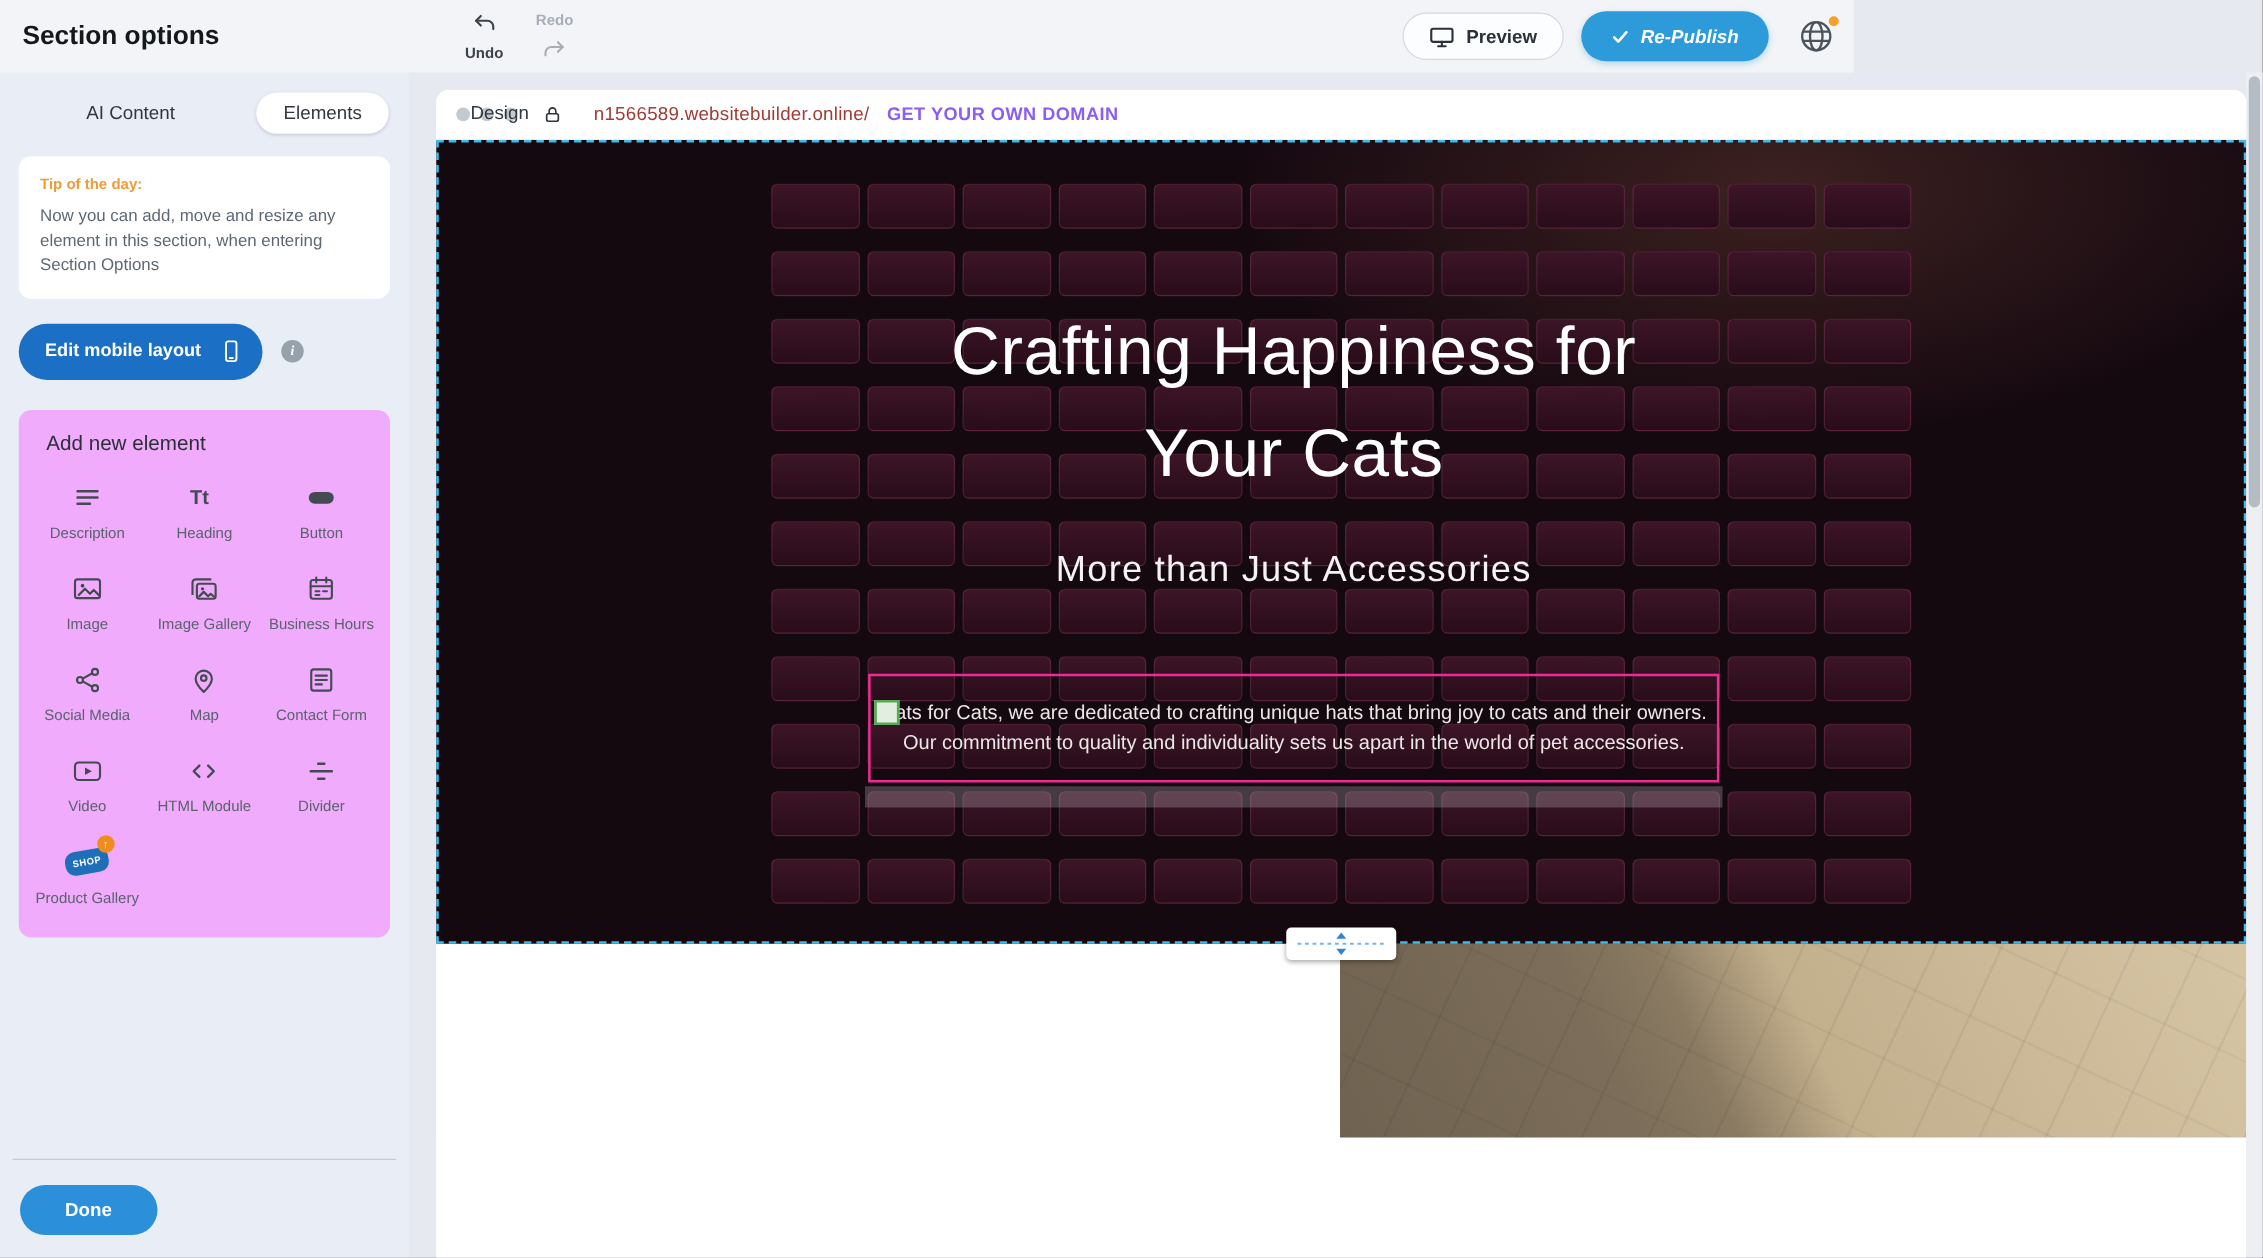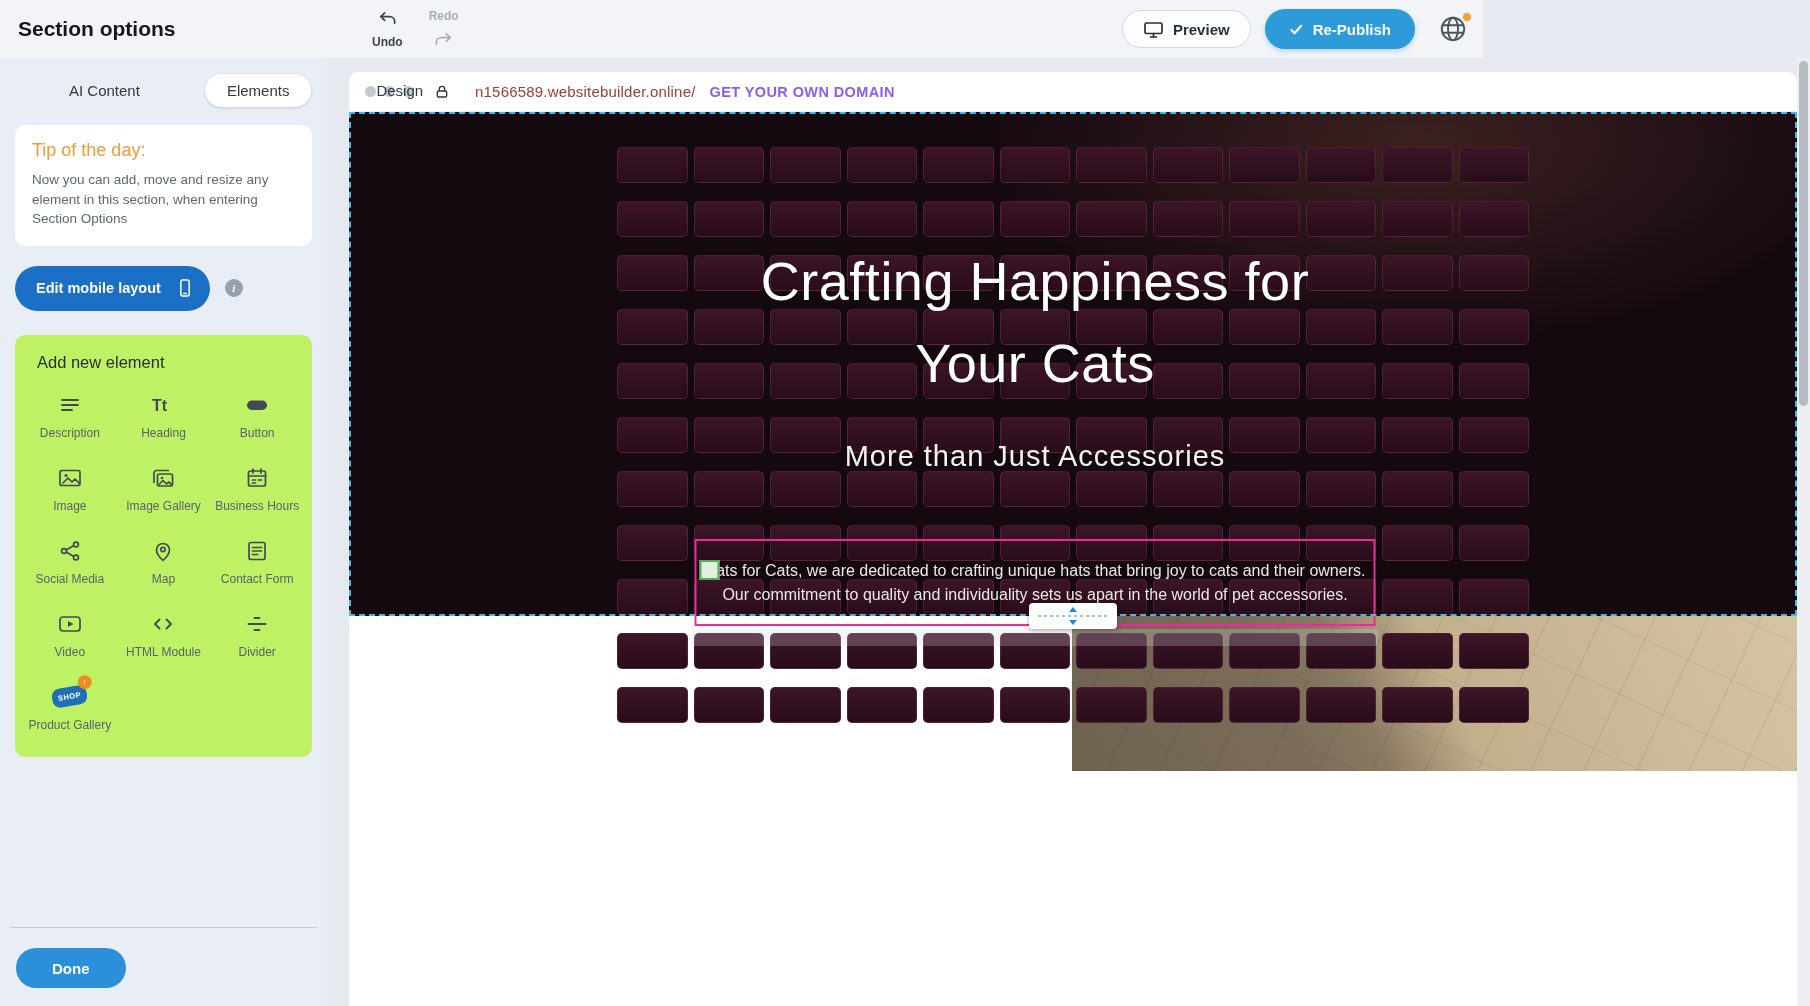--- a/index.html
+++ b/index.html
@@ -6,36 +6,36 @@
   html,body { width:1810px; height:1006px; overflow:hidden; font-family:"Liberation Sans", sans-serif; background:#e6eaf0; }
 
   
   .topbar { position:absolute; left:0; top:0; width:1483px; height:58px; background:#f2f4f7; display:flex; align-items:center; z-index:20; }
   .section-title { font-size:21px; font-weight:700; color:#14171c; margin-left:18px; }
   .undo-redo { position:absolute; left:372px; top:0; height:58px; display:flex; align-items:center; gap:26px; }
   .ur-btn { display:flex; align-items:center; gap:7px; font-size:12px; font-weight:600; color:#3c434b; cursor:pointer;flex-direction:column; }
   .ur-btn.disabled { color:#a8aeb8; cursor:default; }
   .topbar-right { margin-left:auto; display:flex; align-items:center; gap:14px; padding-right:14px; }
   .preview-btn { display:flex; align-items:center; gap:9px; height:38px; padding:0 20px; border-radius:19px; border:1px solid #d3d9e0; background:#fcfdfe; font-size:15px; font-weight:600; color:#2b3138; cursor:pointer; font-family:inherit; }
-  .republish-btn { display:flex; align-items:center; gap:9px; height:40px; padding:0 24px; border-radius:20px; border:none; background:#2d9bd9; color:#fff; font-size:15px; font-weight:700; cursor:pointer; font-family:inherit; box-shadow:0 2px 5px rgba(45,155,217,.35); }
+  .republish-btn { display:flex; align-items:center; gap:9px; height:40px; padding:0 24px; border-radius:20px; border:none; background:#2d9bd9; color:#fff; font-size:15px; font-weight:700; cursor:pointer; font-family:inherit; box-shadow:0 2px 5px rgba(45,155,217,.35);font-style:italic; }
   .globe-wrap { position:relative; width:32px; height:32px; margin-left:8px; cursor:pointer; display:flex; align-items:center; justify-content:center; }
   .globe-dot { position:absolute; right:-2px; top:0; width:8px; height:8px; border-radius:50%; background:#f5a12d; }
 
   
   .sidebar { position:absolute; left:0; top:58px; width:327px; height:948px; background:#e9edf6; display:flex; flex-direction:column; z-index:10; }
   .tabs { display:flex; align-items:center; gap:22px; padding:16px 26px 0; }
   .tab { font-size:15px; color:#32383f; cursor:pointer; padding:8px 0; white-space:nowrap;margin-left:43px; }
   .tab.active { background:#fff; border-radius:18px; padding:8px 22px; box-shadow:0 1px 3px rgba(20,30,50,.18); font-weight:500; }
   .tip-card { margin:18px 15px 0; background:#fff; border-radius:10px; padding:15px 17px 17px; }
-  .tip-title { font-size:18px; font-weight:400; color:#f19a38; }
+  .tip-title { font-size:12px; font-weight:700; color:#f19a38; }
   .tip-body { margin-top:9px; font-size:13.5px; line-height:1.45; color:#5d6874; }
   .edit-row { display:flex; align-items:center; gap:15px; margin:20px 15px 0; }
   .edit-mobile-btn { display:flex; align-items:center; gap:14px; height:45px; padding:0 15px 0 21px; border-radius:23px; border:none; background:#1b6fc4; color:#fff; font-size:14.5px; font-weight:700; cursor:pointer; font-family:inherit; }
   .info-icon { width:18px; height:18px; border-radius:50%; background:#97a1ac; color:#fff; font-size:11px; font-weight:700; font-family:"Liberation Serif", serif; font-style:italic; display:flex; align-items:center; justify-content:center; cursor:pointer; }
-  .add-card { margin:24px 15px 0; background:#bef264; border-radius:10px; padding:16px 8px 24px; }
+  .add-card { margin:24px 15px 0; background:#f0abfc; border-radius:10px; padding:16px 8px 24px; }
   .add-title { font-size:16.5px; color:#2a3036; margin:2px 0 18px 14px; }
   .element-grid { display:grid; grid-template-columns:repeat(3,1fr); row-gap:22px; justify-items:center; }
   .elem { width:90px; text-align:center; cursor:pointer; }
   .elem-icon { height:30px; display:flex; align-items:center; justify-content:center; color:#434a52; }
   .elem-label { margin-top:6px; font-size:12px; line-height:1.25; color:#5a626c; }
   .shop-tag { position:relative; display:inline-block; background:#1e6fb8; color:#fff; font-size:7.5px; font-weight:700; letter-spacing:.5px; padding:5px 6px; border-radius:8px; transform:rotate(-10deg); }
   .shop-badge { position:absolute; right:-7px; top:-9px; width:14px; height:14px; border-radius:50%; background:#f08c1e; color:#fff; font-size:9px; line-height:14px; text-align:center; transform:rotate(10deg); }
   .sidebar-bottom { margin-top:auto; padding-bottom:18px; }
   .sidebar-divider { border-top:1px solid #c6ccd6; margin:0 10px 20px; }
   .done-btn { margin-left:16px; height:40px; padding:0 36px; border-radius:20px; border:none; background:#2b90d9; color:#fff; font-size:15px; font-weight:700; cursor:pointer; font-family:inherit; }
@@ -49,21 +49,21 @@
   .url-text { margin-left:25px; font-size:15px; font-weight:500; color:#a03c36; letter-spacing:.2px; }
   .domain-link { margin-left:14px; font-size:14.5px; font-weight:700; color:#8b5cf6; letter-spacing:.4px; cursor:pointer; }
 
   
   .site-header { height:96px; background:#e43d30; display:flex; align-items:center; padding:0 38px 0 30px; }
   .site-logo { color:#fff; font-size:18px; font-weight:700; letter-spacing:2.5px; }
   .site-nav { margin-left:auto; display:flex; align-items:center; gap:36px; }
   .nav-item { color:#fff; font-size:16px; cursor:pointer; position:relative; padding:6px 0; }
   .nav-item.active::after { content:""; position:absolute; left:0; right:0; bottom:-6px; height:2px; background:#fff; }
 
-  .hero { position:relative; height:504px; background:radial-gradient(700px 320px at 74% 6%, rgba(125,72,60,.38), transparent 62%), #150910; overflow:visible; }
+  .hero { position:relative; height:643px; background:radial-gradient(700px 320px at 74% 6%, rgba(125,72,60,.38), transparent 62%), #150910; overflow:visible; }
   .hero-border { position:absolute; inset:0; border:2px dashed #41b9e9; pointer-events:none; z-index:5; }
   .hero-tiles { position:absolute; top:35px; left:50%; transform:translateX(-50%); width:912px; display:grid; grid-template-columns:repeat(12,1fr); column-gap:6px; row-gap:18px; z-index:1; }
   .tile { height:36px; border-radius:5px; background:linear-gradient(180deg,#3c1527,#290c1a); border:1px solid rgba(255,120,160,.16); }
   .hero-texts { position:absolute; top:0; left:calc(50% - 38px); transform:translateX(-50%); width:1000px; text-align:center; z-index:2; color:#fff; }
   .hero-heading { margin:128px auto 0; max-width:660px; font-size:54px; line-height:82px; font-weight:500; letter-spacing:.5px; }
   .hero-sub { margin-top:36px; font-size:29px; font-weight:500; letter-spacing:1px; color:#f4f2f2; }
   .desc-box { position:absolute; top:427px; left:calc(50% - 38px); transform:translateX(-50%); width:681px; height:87px; border:2px solid #ee2b93; z-index:3; }
   .desc-text { padding:18px 8px 0; font-size:16px; line-height:24px; color:#ece7e7; text-align:center; }
   .green-handle { position:absolute; left:3px; top:19px; width:20px; height:20px; background:#e2efe0; border:2px solid #57ab57; z-index:4; }
   .spacer-strip { position:absolute; top:517px; left:calc(50% - 38px); transform:translateX(-50%); width:686px; height:17px; background:rgba(210,210,220,.25); z-index:2; }

